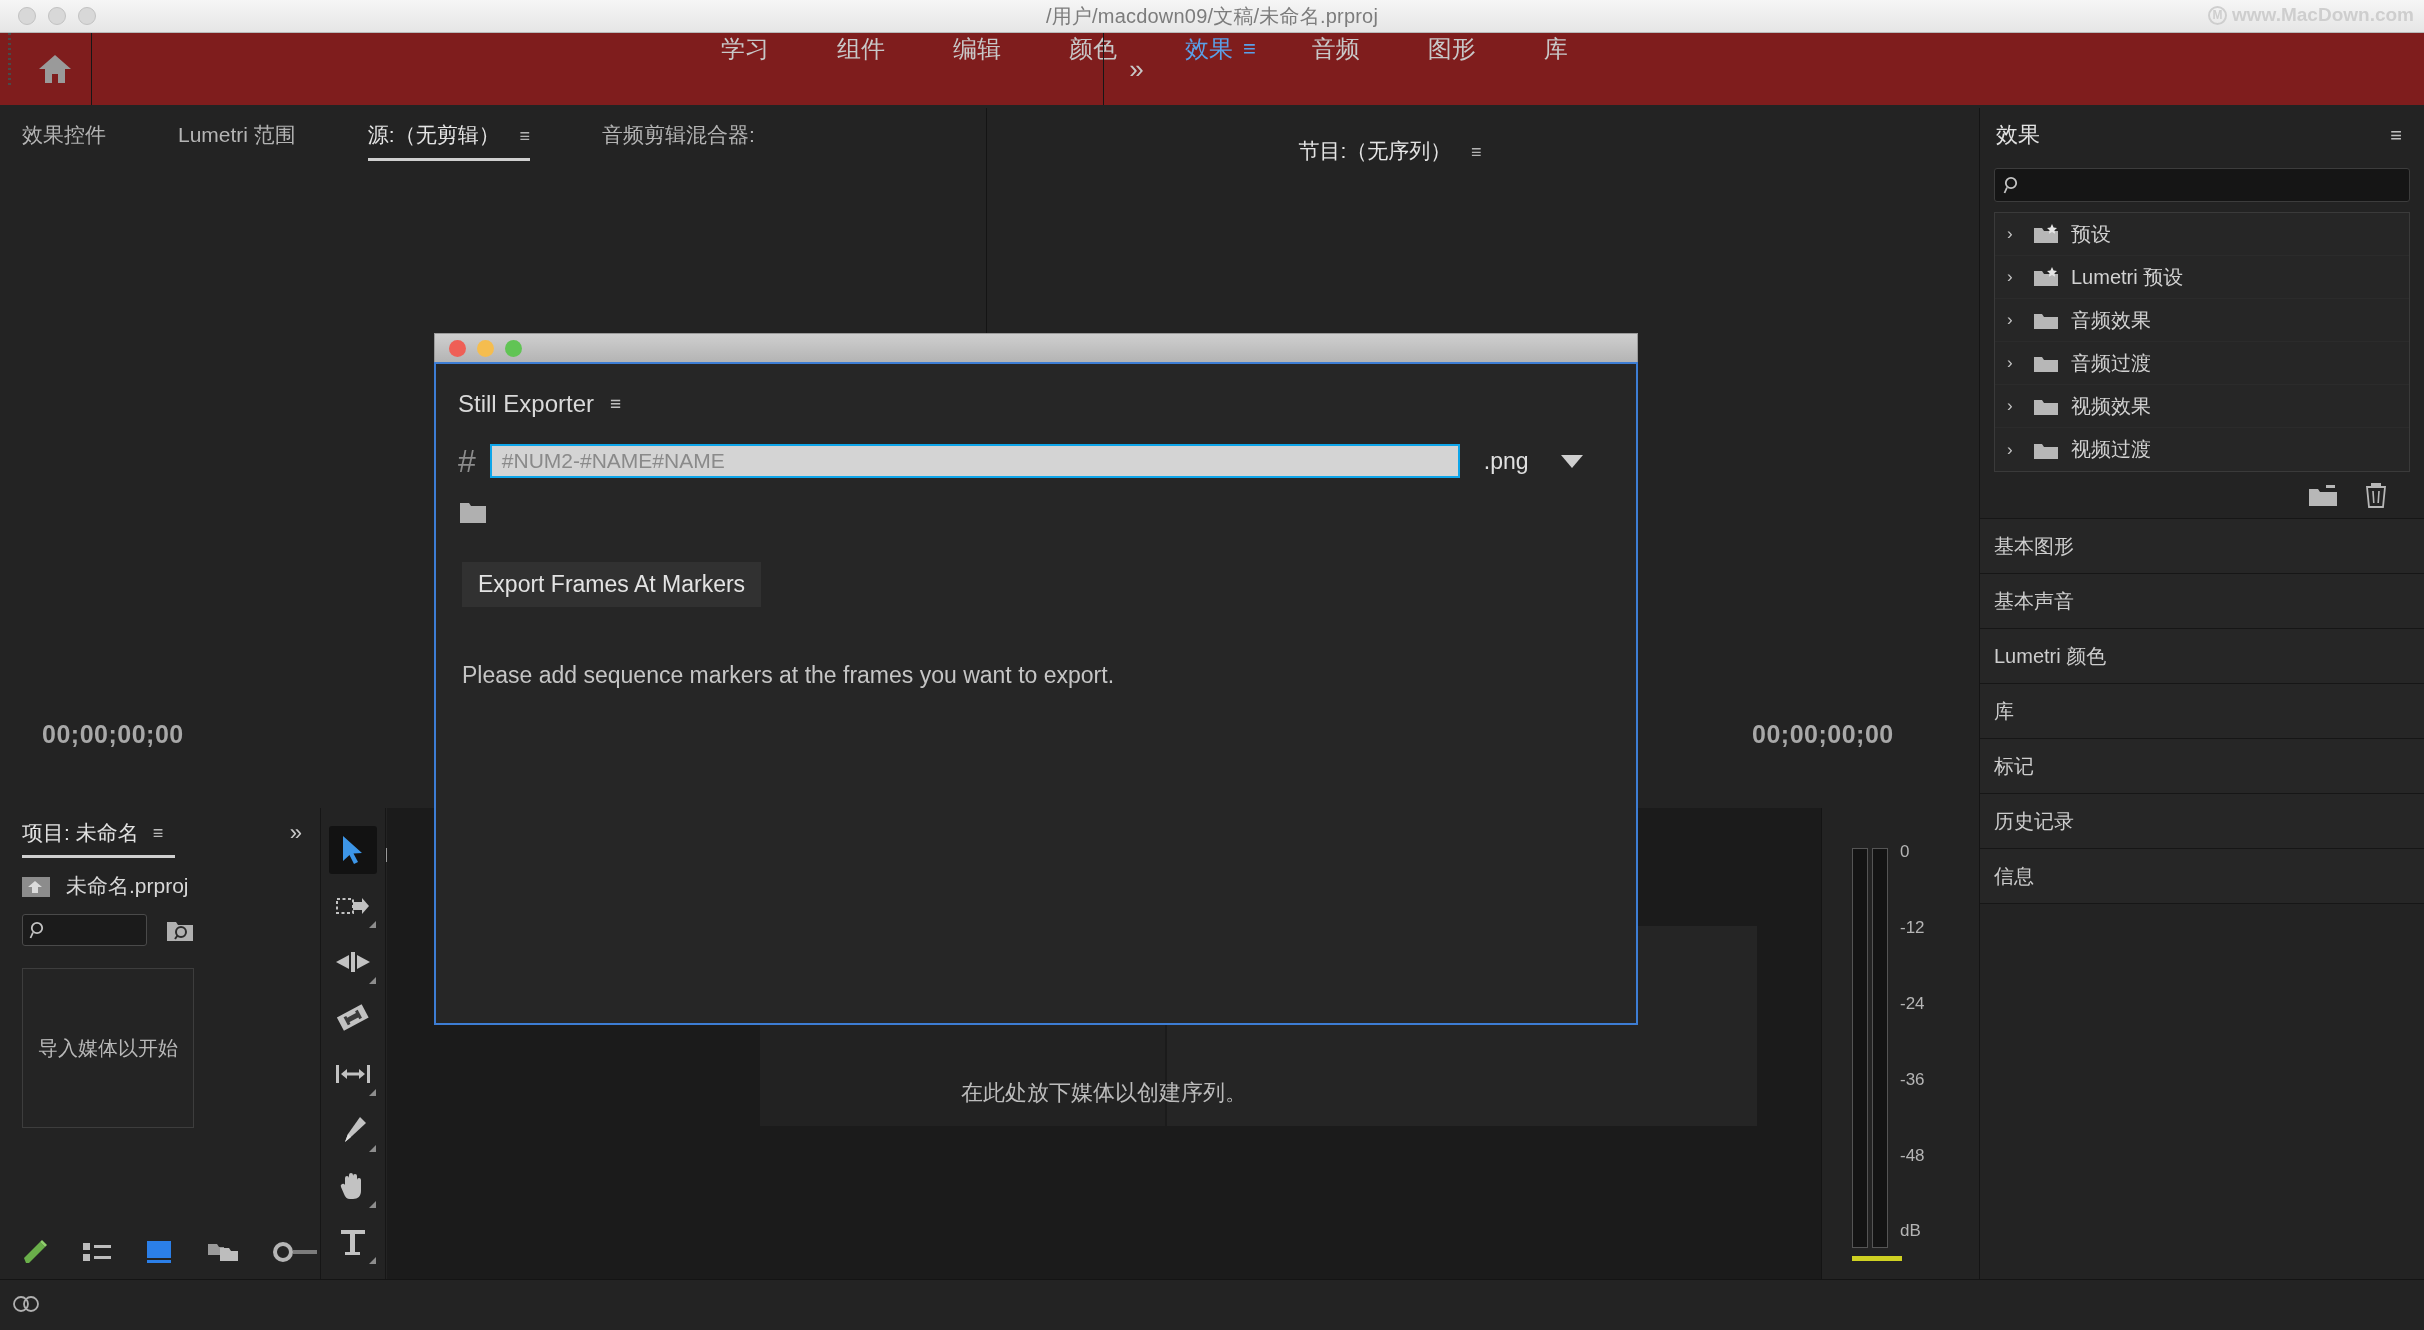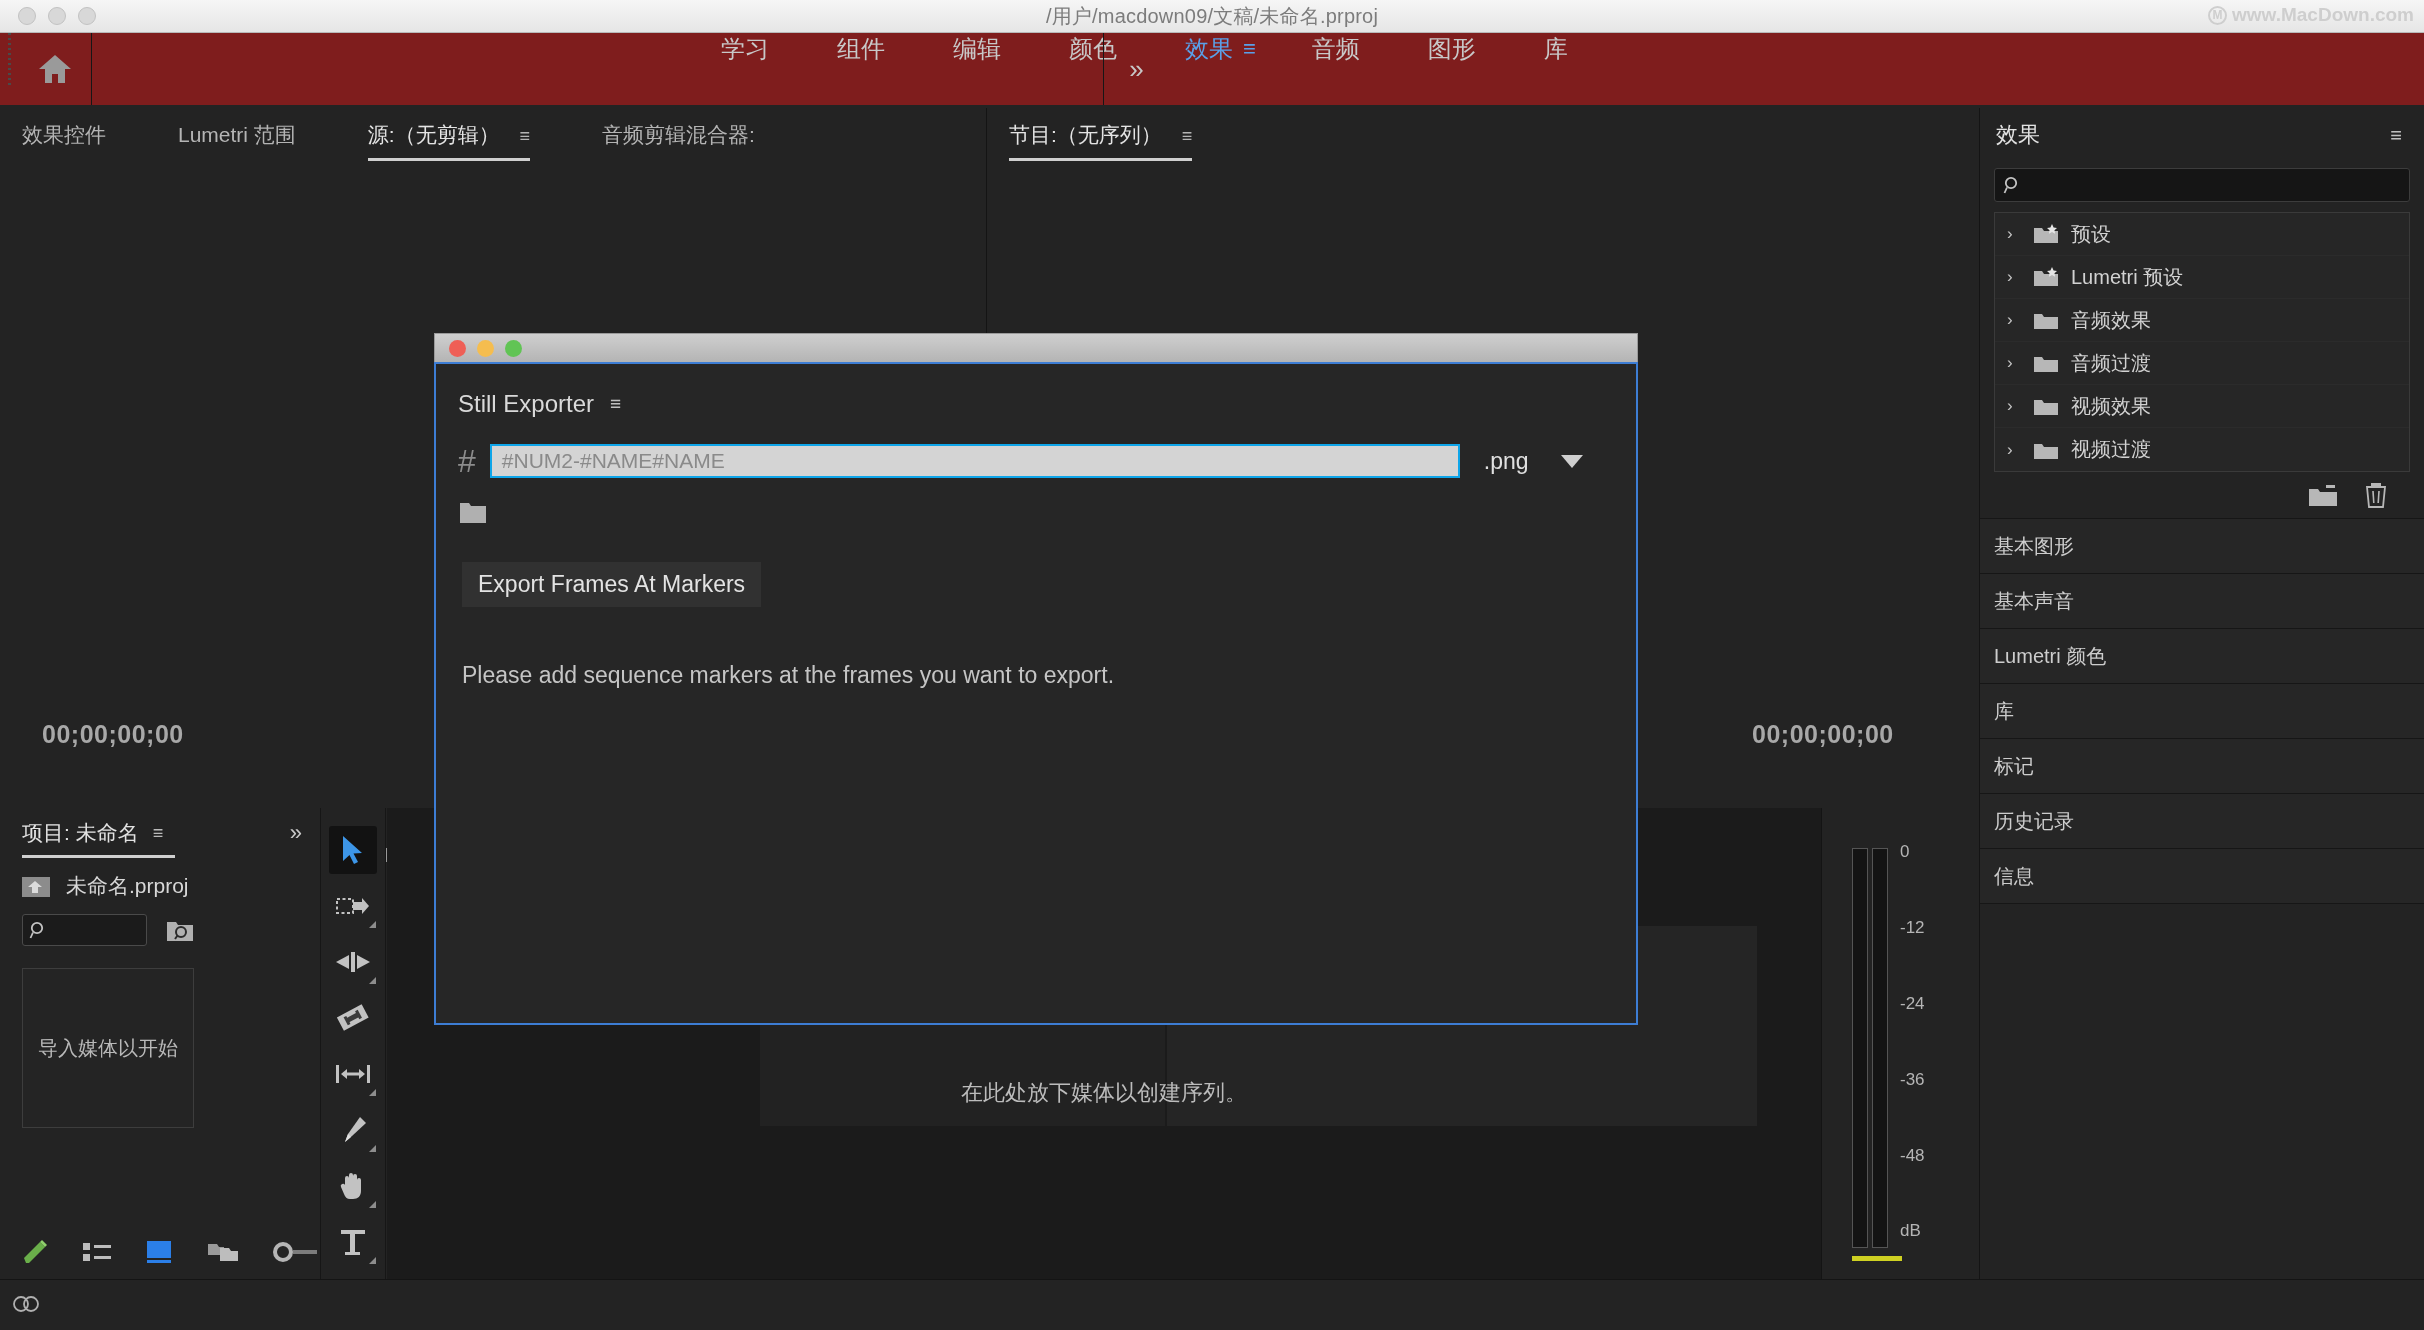--- a/index.html
+++ b/index.html
@@ -279,21 +279,21 @@
         <path class="icn" d="M8 2 L8 13 L3 17 L8 21 L8 32 L11 32 L11 2 Z" fill="#8f8f8f"></path>
         <path class="icn" d="M48 10 L48 24 L34 24 L34 30 L20 17 L34 4 L34 10 Z" fill="#b5b5b5"></path>
       </svg>
       <svg width="34" height="34" viewBox="0 0 34 34">
         <path class="icn" d="M26 4 L26 30 L6 17 Z" fill="#6f6f6f"></path>
       </svg>
     </div>
   </div>
 
   <div class="monitor" style="left:986px;top:108px;width:836px;height:700px;border-left:1px solid #141414;">
-    <div class="panelstrip" style="left:22px;top:0;width:814px;">
+    <div class="panelstrip" style="left:22px;top:16px;width:814px;justify-content:center;">
       <div class="ptab active">
         <span>节目:（无序列）</span>
         <span class="burg">≡</span>
       </div>
     </div>
     <div class="mon-body"></div>
     <div class="timecode" style="left:765px;top:612px;">00;00;00;00</div>
     <div class="mon-ctrls" style="left:670px;top:728px;gap:44px;">
       <svg width="44" height="32" viewBox="0 0 44 32">
         <rect x="2" y="16" width="14" height="13" fill="#6d6d6d"></rect>

